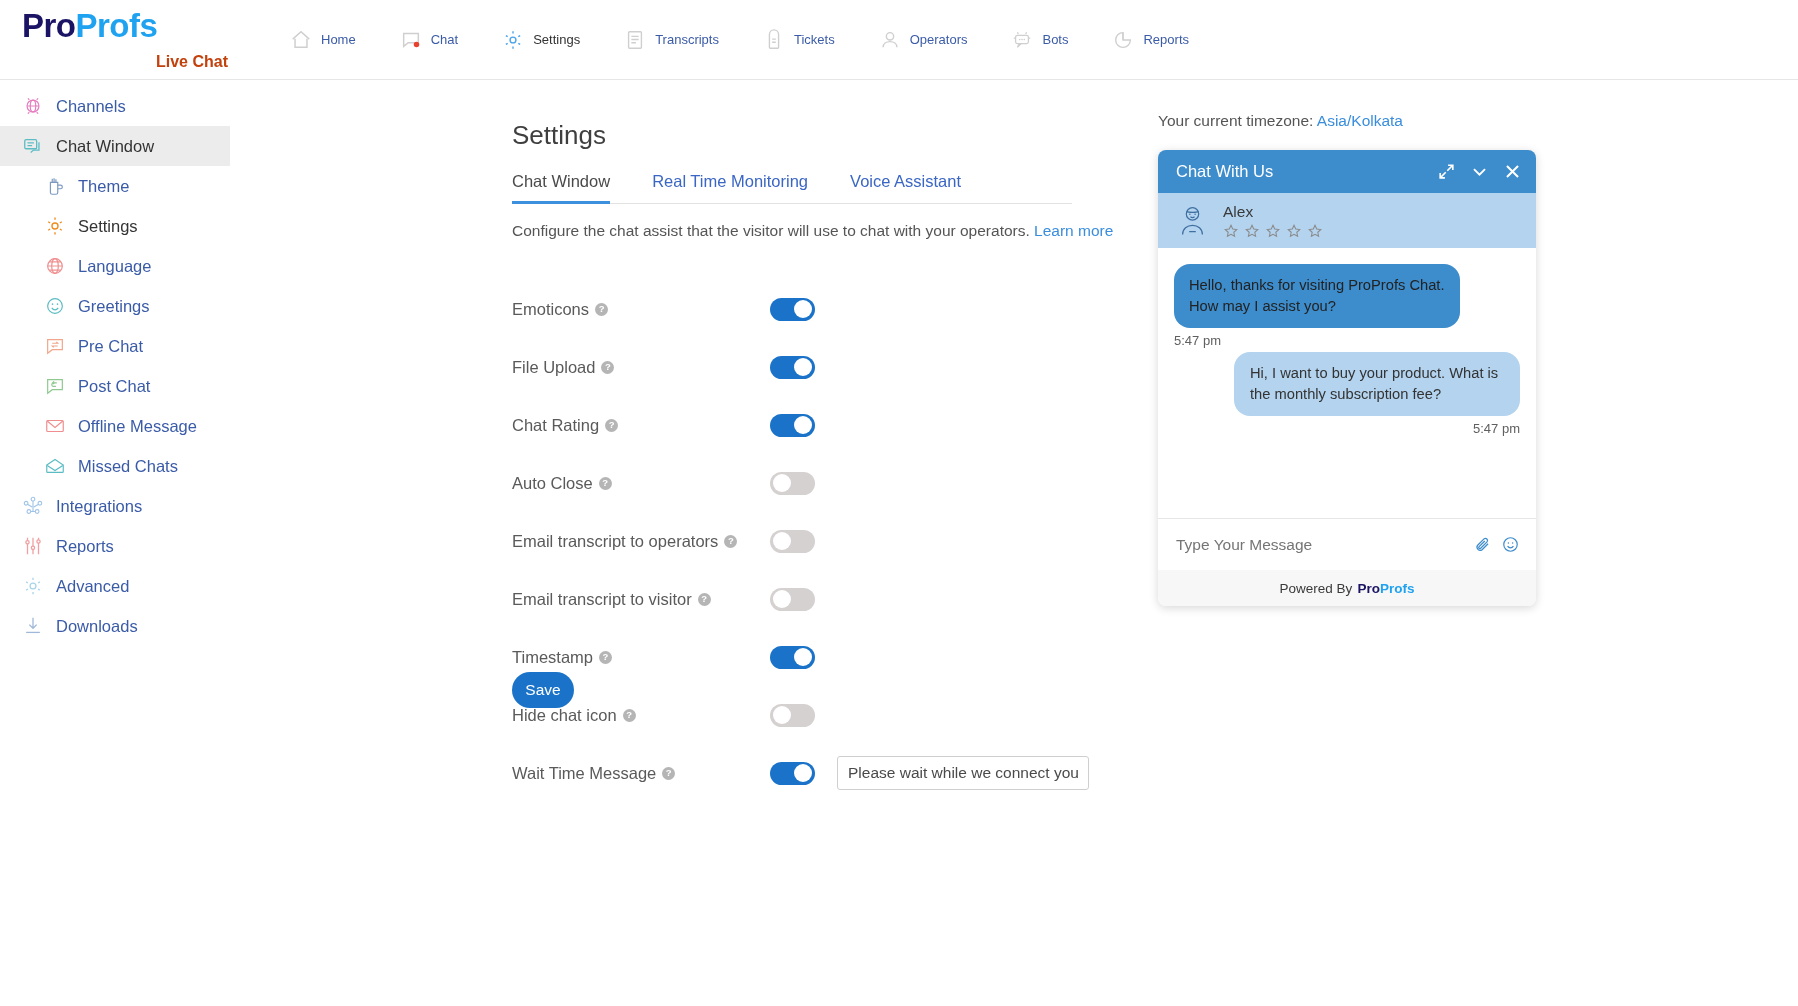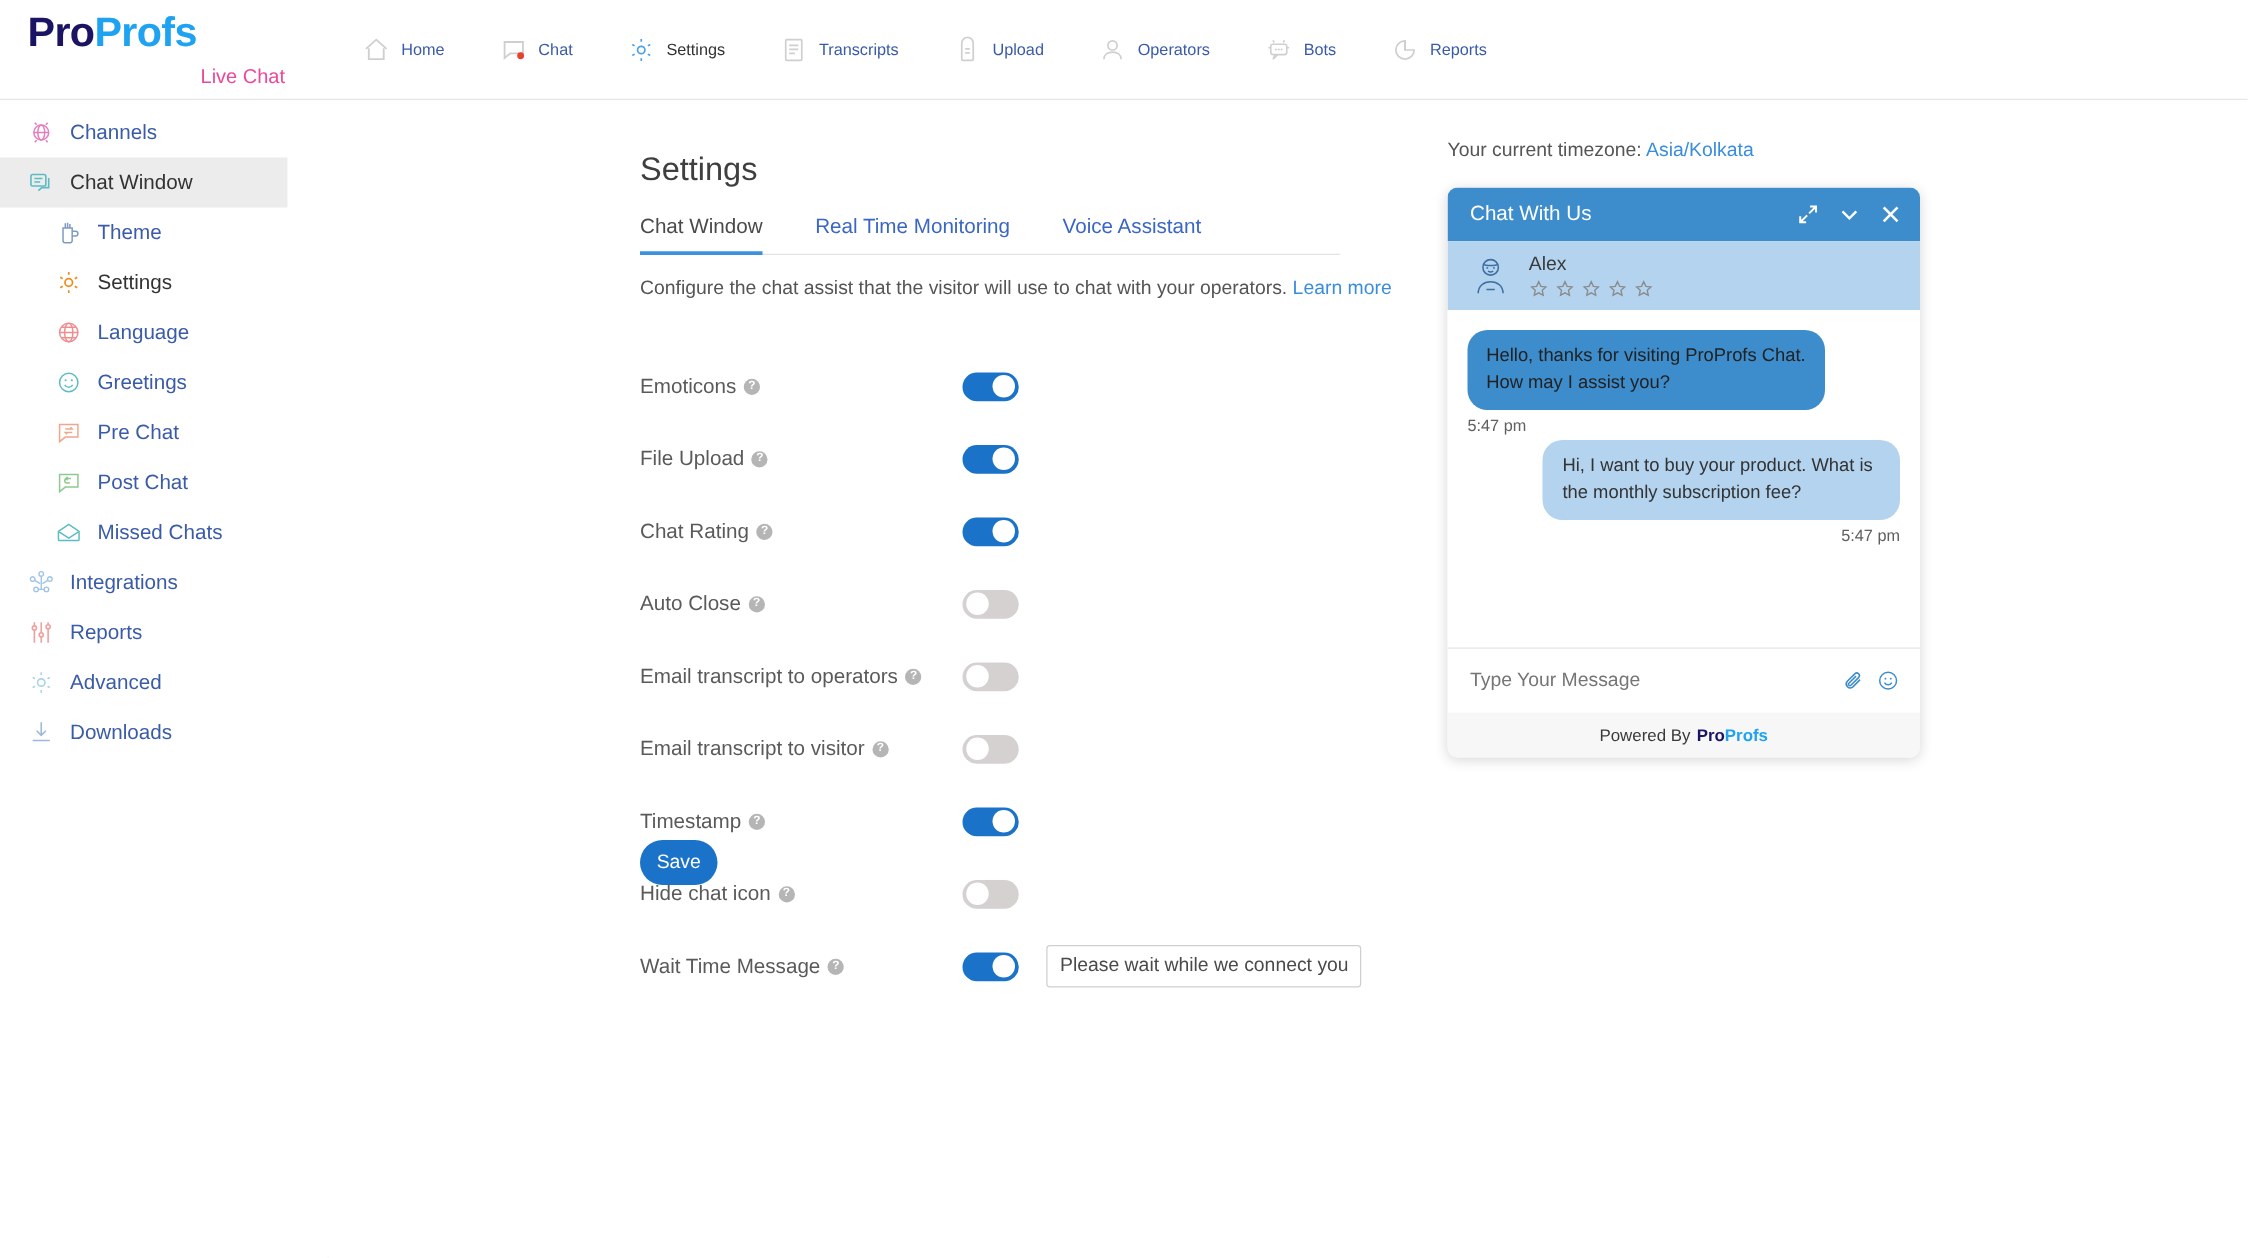--- a/index.html
+++ b/index.html
@@ -21,21 +21,21 @@
   }
   .logo-wrap {
     width: 230px; padding-left: 22px;
     display: flex; flex-direction: column; align-items: flex-start;
     line-height: 1;
   }
   .logo-main { font-size: 33px; font-weight: bold; letter-spacing: -0.5px; }
   .logo-pro1 { color: #1b1464; }
   .logo-pro2 { color: #1fa2f0; }
   .logo-sub {
-    font-size: 16px; font-weight: normal; color: #ec4899;
+    font-size: 16px; font-weight: bold; color: #c2410c;
     margin-top: 12px; align-self: flex-end; padding-right: 2px;
   }
   .nav { display: flex; align-items: center; margin-left: 38px; }
   .nav-item {
     display: flex; align-items: center; gap: 9px;
     padding: 0 22px; cursor: pointer;
     font-size: 13px; color: #3a5ba8; white-space: nowrap;
   }
   .nav-item.active-dark { color: #333333; }
   .nav-ico { width: 22px; height: 22px; display: block; flex: 0 0 22px; }
@@ -247,21 +247,21 @@
           <path d="M8 8h8M8 11.5h8M8 15h5"></path>
         </svg>
       <span>Transcripts</span>
     </div>
 
     <div class="nav-item">
       <svg class="nav-ico" viewBox="0 0 24 24" fill="none" stroke="#cfcfcf" stroke-width="1.5">
           <path d="M7 6a5 5 0 0110 0v14a1 1 0 01-1 1H8a1 1 0 01-1-1z"></path>
           <path d="M10 11h4M10 14.5h4"></path>
         </svg>
-      <span>Upload</span>
+      <span>Tickets</span>
     </div>
 
     <div class="nav-item">
       <svg class="nav-ico" viewBox="0 0 24 24" fill="none" stroke="#cfcfcf" stroke-width="1.5">
           <circle cx="12" cy="8" r="4"></circle>
           <path d="M4.5 20c0-4 3.4-6.2 7.5-6.2S19.5 16 19.5 20"></path>
         </svg>
       <span>Operators</span>
     </div>
 
@@ -355,20 +355,27 @@
   </div>
 
   <div class="side-row child">
     <svg class="side-ico" viewBox="0 0 24 24" fill="none" stroke="#8fc98f" stroke-width="1.3">
         <path d="M4 5h16v11H9l-5 4z"></path>
         <path d="M14 8.5h-3.5a2 2 0 000 4H13M11 7l-1.5 1.5L11 10"></path>
       </svg>
     <span>Post Chat</span>
   </div>
 
+  <div class="side-row child">
+    <svg class="side-ico" viewBox="0 0 24 24" fill="none" stroke="#ef8e8e" stroke-width="1.3">
+        <rect x="3" y="6" width="18" height="12" rx="1"></rect>
+        <path d="M3.5 6.5l8.5 7 8.5-7"></path>
+      </svg>
+    <span>Offline Message</span>
+  </div>
 
   <div class="side-row child">
     <svg class="side-ico" viewBox="0 0 24 24" fill="none" stroke="#5bbcc4" stroke-width="1.3">
         <path d="M3 11l9-6 9 6v7a1 1 0 01-1 1H4a1 1 0 01-1-1z"></path>
         <path d="M3.5 11.5l8.5 5.5 8.5-5.5"></path>
       </svg>
     <span>Missed Chats</span>
   </div>
 
   <div class="side-row group">

